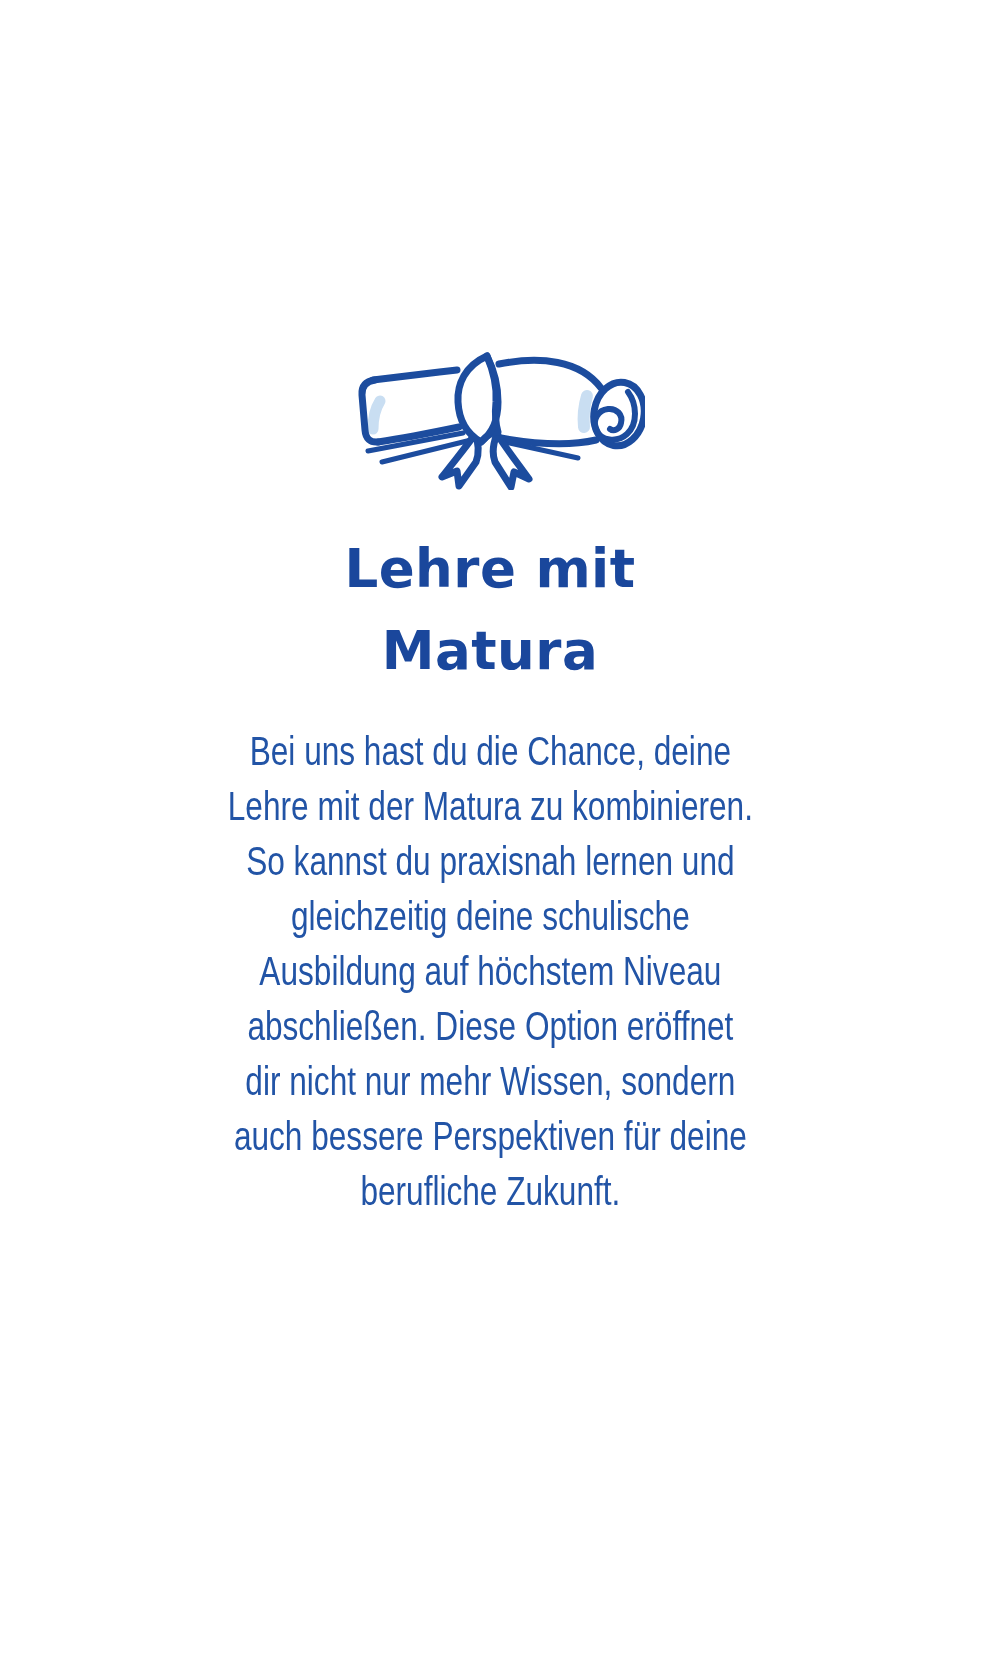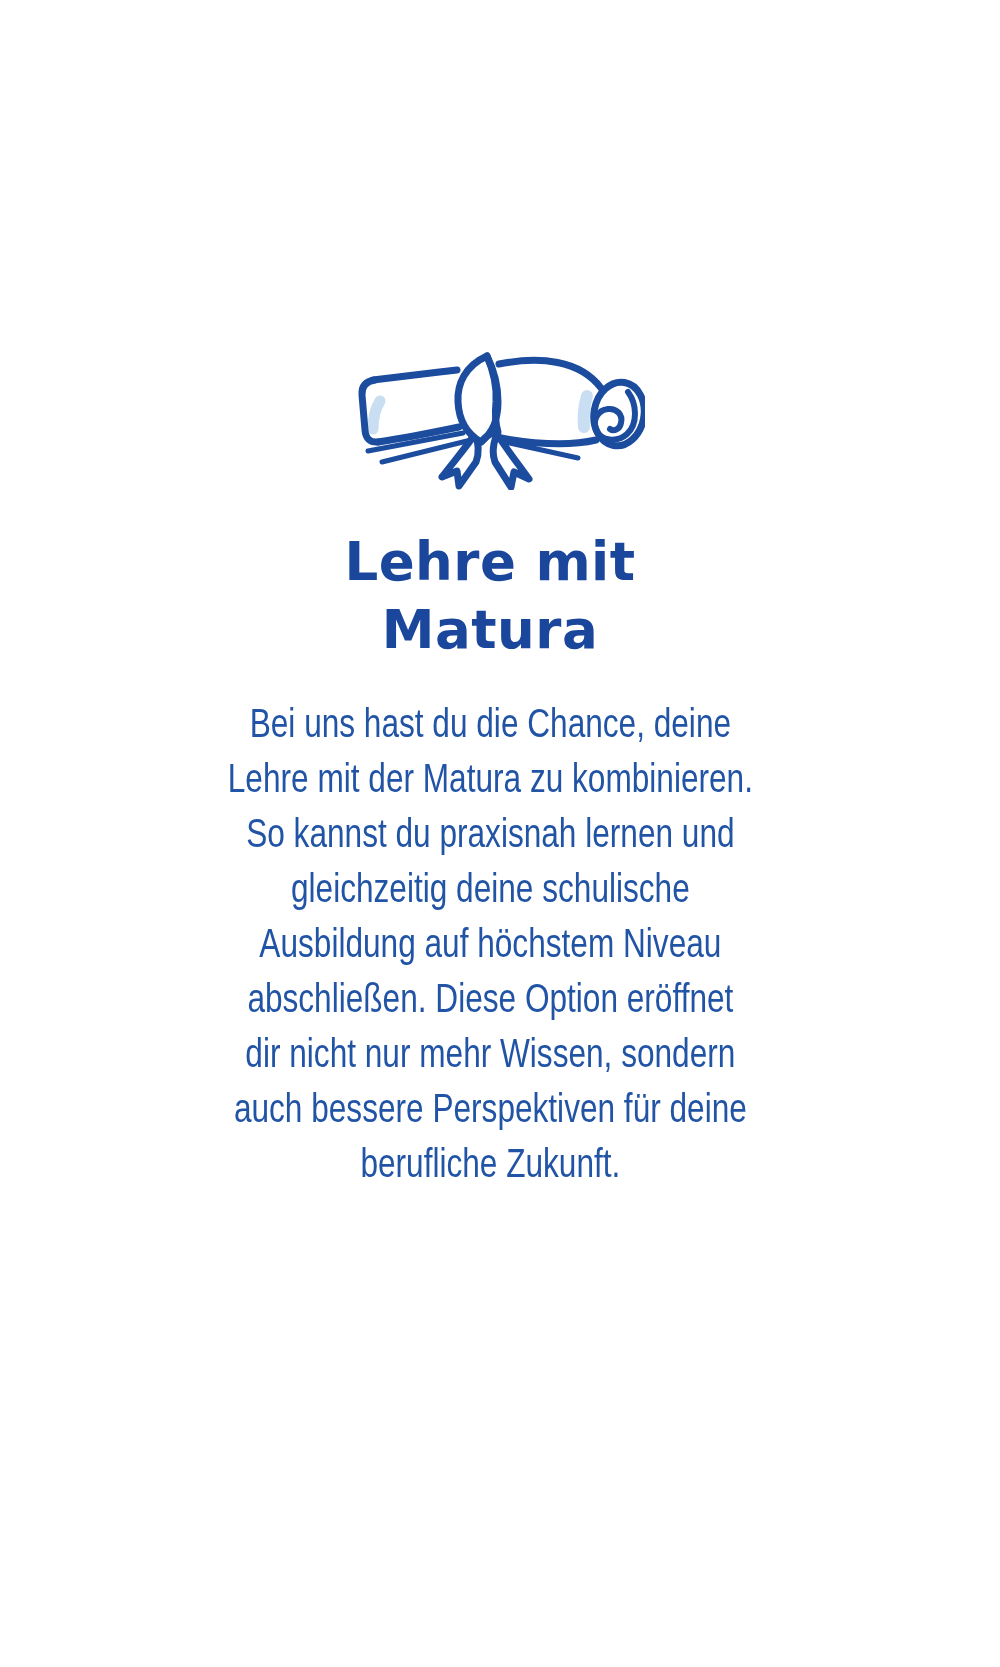--- a/index.html
+++ b/index.html
@@ -25,21 +25,21 @@
   .icon-wrap {
     width: 310px;
     height: 140px;
   }
   .icon-wrap svg { display: block; width: 310px; height: 140px; }
   .heading {
     margin: 38px 0 0 0;
     font-family: "DejaVu Sans", sans-serif;
     font-weight: bold;
     font-size: 53px;
-    line-height: 68px;
+    line-height: 82px;
     letter-spacing: 0.5px;
     color: #1a479c;
     text-align: center;
     white-space: pre-line;
   }
   .body-text {
     margin: 32px 0 0 0;
     font-family: "Liberation Sans", sans-serif;
     font-size: 40px;
     line-height: 55px;

